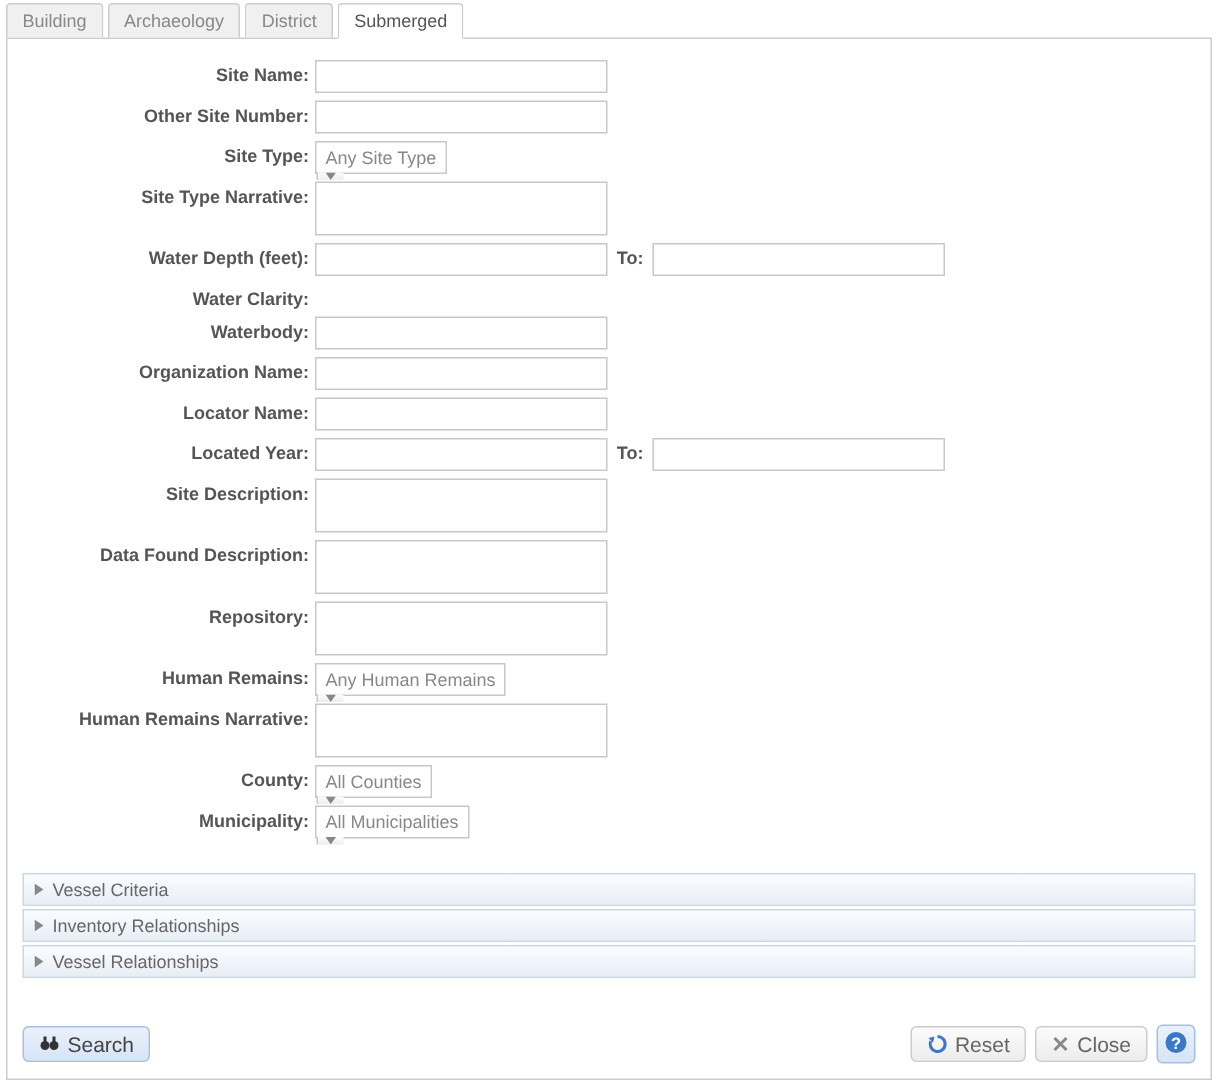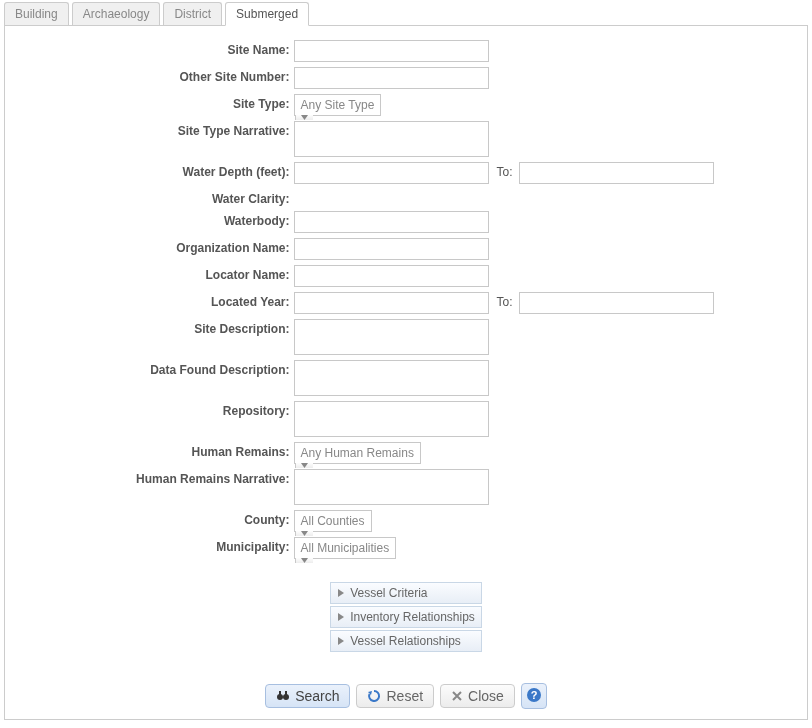--- a/index.html
+++ b/index.html
@@ -36,41 +36,40 @@
   border-bottom: 1px solid #fff;
   margin-bottom: -1px;
 }
 .panel {
   border: 1px solid #ccc;
   margin: 0 4px;
   padding: 14px 10px 10px 10px;
   height: 695px;
   display: flex;
   flex-direction: column;
-  align-items: center;
 }
 .form-area { flex: 0 0 auto; }
 .row {
   display: flex;
   align-items: flex-start;
   margin-bottom: 5px;
 }
 .lbl {
   flex: 0 0 195px;
   text-align: right;
   font-weight: bold;
   color: #555;
   padding-right: 4px;
   padding-top: 3px;
   font-size: 12px;
 }
 .to-lbl {
   flex: 0 0 30px;
   text-align: right;
-  font-weight: normal;
+  font-weight: bold;
   padding-right: 6px;
   padding-top: 3px;
 }
 .txt {
   border: 1px solid #c8c8c8;
   height: 22px;
   padding: 2px 4px;
   font-size: 12px;
   color: #555;
   background: #fff;

